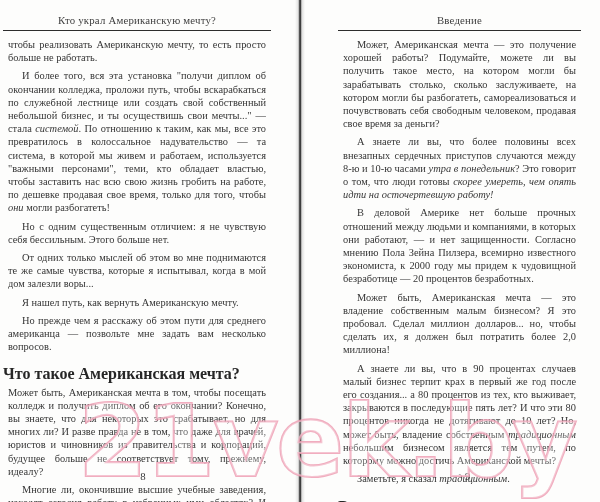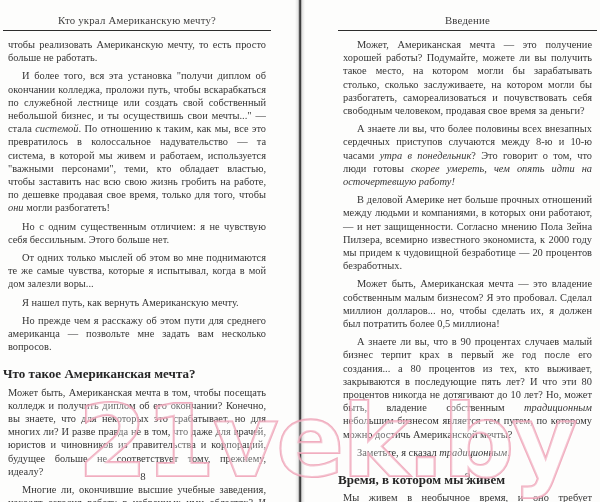--- a/index.html
+++ b/index.html
@@ -5,40 +5,40 @@
   html, body { margin: 0; padding: 0; }
   body {
     width: 600px; height: 502px; overflow: hidden;
     background: #ffffff;
     font-family: "Liberation Serif", "DejaVu Serif", serif;
   }
   .spread { position: relative; width: 600px; height: 502px; background: #fdfdfc; }
 
   .page { position: absolute; top: 0; height: 502px; box-sizing: border-box; padding-top: 14px; }
   .page.left  { left: 0;    width: 297px; padding-left: 3px;  padding-right: 26px; }
-  .page.right { left: 301px; width: 299px; padding-left: 37px; padding-right: 3px; }
+  .page.right { left: 301px; width: 299px; padding-left: 37px; padding-right: 19px; }
 
   .gutter {
     position: absolute; top: 0; left: 295px; width: 10px; height: 502px;
     background: linear-gradient(90deg,
       rgba(110,110,110,0) 0%, rgba(110,110,110,0.18) 32%,
       #474747 46%, #3c3c3c 56%,
       rgba(110,110,110,0.22) 68%, rgba(110,110,110,0) 100%);
   }
 
   .running-head {
     text-align: center; font-size: 10.8px; line-height: 12px;
     color: #3e3e3e; letter-spacing: 0.2px;
   }
   .rule { border-top: 1.4px solid #2d2d2d; margin-top: 4px; }
 
   .body { margin-top: 7px; font-size: 10.4px; line-height: 13.2px; color: #363636; text-align: justify; }
   .body p.para { margin: 5px; }
   .body p.indent { text-indent: 14px; }
-  .body h3.block-h { margin: 14px 0 1px 0; font-size: 13px; line-height: 13.2px; color: #262626; }
+  .body h3.block-h { margin: 14px 0 1px 0; font-size: 16px; line-height: 13.2px; color: #262626; }
   .body em { }
 
   .page-num {
     position: absolute; bottom: 20px; left: 0; right: 0;
     text-align: center; font-size: 10.8px; color: #3a3a3a;
   }
   .page.left  .page-num { padding-left: 3px;  padding-right: 14px; }
   .page.right .page-num { padding-left: 37px; padding-right: 3px; }
 
   .watermark {
@@ -76,21 +76,21 @@
 
   <div class="gutter"></div>
 
   <section class="page right">
     <div class="running-head">Введение</div>
     <div class="rule"></div>
     <div class="body">
         <p class="para indent">Может, Американская мечта — это получение хорошей работы? Подумайте, можете ли вы получить такое место, на котором могли бы зарабатывать столько, сколько заслуживаете, на котором могли бы разбогатеть, самореализоваться и почувствовать себя свободным человеком, продавая свое время за деньги?</p>
         <p class="para indent">А знаете ли вы, что более половины всех внезапных сердечных приступов случаются между 8-ю и 10-ю часами <em>утра в понедельник</em>? Это говорит о том, что люди готовы <em>скорее умереть, чем опять идти на осточертевшую работу!</em></p>
         <p class="para indent">В деловой Америке нет больше прочных отношений между людьми и компаниями, в которых они работают, — и нет защищенности. Согласно мнению Пола Зейна Пилзера, всемирно известного экономиста, к 2000 году мы придем к чудовищной безработице — 20 процентов безработных.</p>
-        <p class="para indent">Может быть, Американская мечта — это владение собственным малым бизнесом? Я это пробовал. Сделал миллион долларов... но, чтобы сделать их, я должен был потратить более 0,5 миллиона!</p>
+        <p class="para indent">Может быть, Американская мечта — это владение собственным малым бизнесом? Я это пробовал. Сделал миллион долларов... но, чтобы сделать их, я должен был потратить более 2,0 миллиона!</p>
         <p class="para indent">А знаете ли вы, что в 90 процентах случаев малый бизнес терпит крах в первый же год после его создания... а 80 процентов из тех, кто выживает, закрываются в последующие пять лет? И что эти 80 процентов никогда не дотягивают до 10 лет? Но, может быть, владение собственным <em>традиционным</em> небольшим бизнесом является тем путем, по которому можно достичь Американской мечты?</p>
         <p class="para indent">Заметьте, я сказал <em>традиционным</em>.</p>
         <h3 class="block-h">Время, в котором мы живем</h3>
         <p class="para">Мы живем в необычное время, и оно требует необычных решений — новых, лучших и разнообразных.</p>
         <p class="para indent">Идеи, на зарождение, рост и зрелость которых прежде требовалось 50 лет, сейчас требуется всего 5. Все изменяется — и изменяется так быстро, что истории величайшего ус-</p>
       </div>
     <div class="page-num">9</div>
   </section>
 
   <svg class="watermark" viewBox="0 0 600 502" xmlns="http://www.w3.org/2000/svg">

